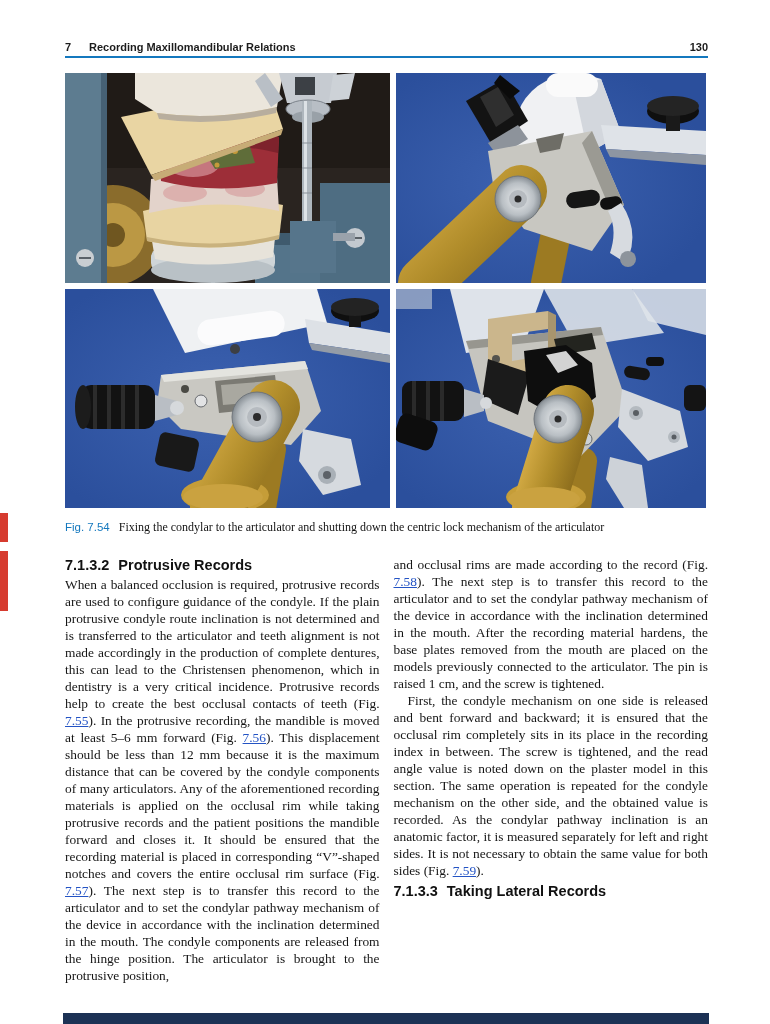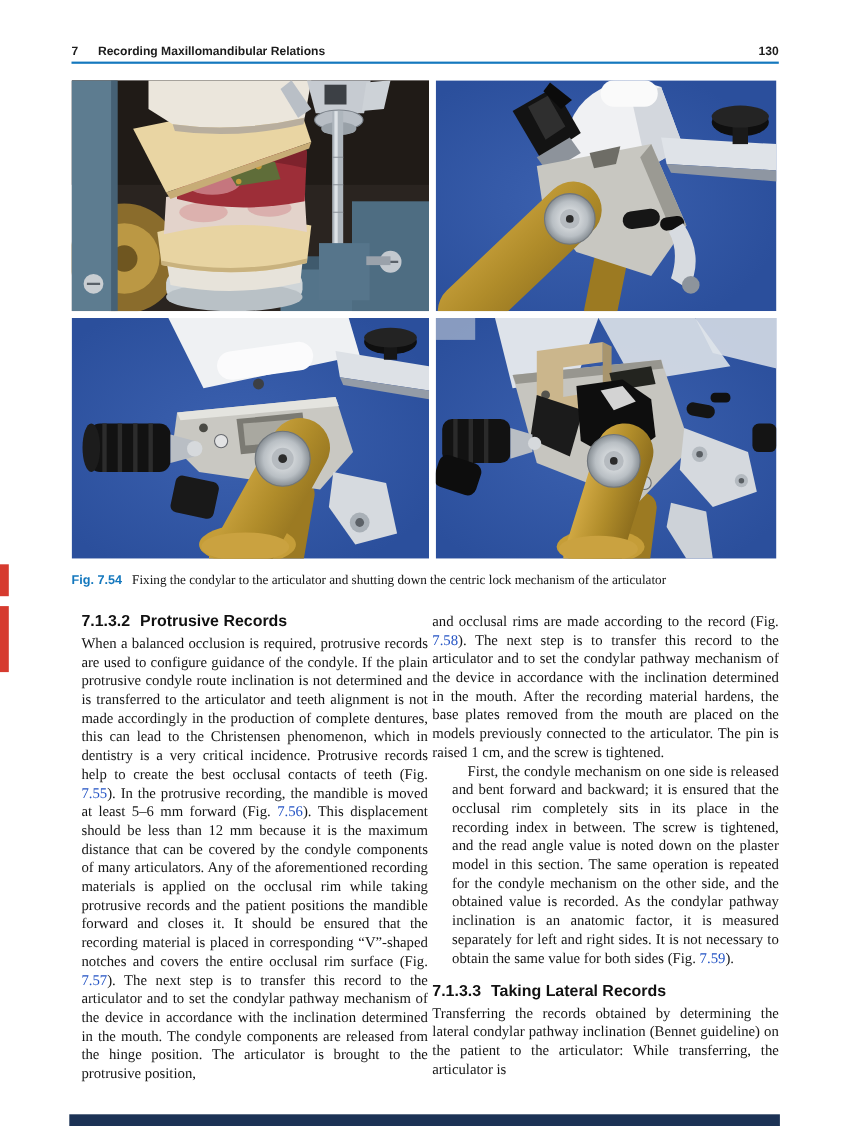--- a/index.html
+++ b/index.html
@@ -14,33 +14,33 @@
   .head-rule{position:absolute;left:65px;top:56px;width:643px;height:2px;background:#1478be;}
 
   
   .figure-grid{position:absolute;left:65px;top:73px;width:641px;height:435px;
         display:grid;grid-template-columns:325px 310px;grid-template-rows:210px 219px;gap:6px;}
   .photo{width:100%;height:100%;overflow:hidden;}
   .photo svg{display:block;width:100%;height:100%;}
 
   
   .caption{position:absolute;left:65px;top:520px;width:643px;font-size:12px;line-height:15px;color:#141414;}
-  .caption-label{font-family:"Liberation Sans",sans-serif;font-weight:bold;font-size:11.5px;color:#1478be;margin-right:9px;}
-
-  
-  .body-cols{position:absolute;left:65px;top:556px;width:643px;display:flex;gap:4px;justify-content:flex-end;}
+  .caption-label{font-family:"Liberation Sans",sans-serif;font-weight:normal;font-size:11.5px;color:#1478be;margin-right:9px;}
+
+  
+  .body-cols{position:absolute;left:65px;top:556px;width:643px;display:flex;gap:14px;justify-content:flex-end;}
   .col{width:315px;font-size:13.4px;line-height:17px;text-align:justify;}
   .col p.para{margin:0;}
-  .col p.para.indent{text-indent:14px;margin-left:18px;}
+  .col p.para.indent{text-indent:14px;}
   .sec-heading{font-family:"Liberation Sans",sans-serif;font-weight:bold;font-size:14.5px;line-height:18px;
         color:#111;text-align:left;margin:0 0 2px 0;}
   .sec-heading + .para{margin-top:0;}
-  .col .sec-heading.later{margin-top:13px;}
+  .col .sec-heading.later{margin-top:3px;}
   .sec-num{margin-right:9px;}
-  .fig-link{color:#2353c4;}
+  .fig-link{color:#2353c4;text-decoration:underline;}
 
   
   .edge-mark{position:absolute;left:0;width:8px;background:#d63b2f;}
   .edge-mark.m1{top:513px;height:29px;}
   .edge-mark.m2{top:551px;height:60px;}
   .footer-band{position:absolute;left:63px;top:1013px;width:646px;height:11px;background:#1c3255;}
 </style>
 </head>
 <body>
 
@@ -250,20 +250,19 @@
 
   <div class="body-cols">
     <div class="col" id="col-left">
         <div class="sec-heading"><span class="sec-num">7.1.3.2</span><span>Protrusive Records</span></div>
         <p class="para">When a balanced occlusion is required, protrusive records are used to configure guidance of the condyle. If the plain protrusive condyle route inclination is not determined and is transferred to the articulator and teeth alignment is not made accordingly in the production of complete dentures, this can lead to the Christensen phenomenon, which in dentistry is a very critical incidence. Protrusive records help to create the best occlusal contacts of teeth (Fig. <span class="fig-link">7.55</span>). In the protrusive recording, the mandible is moved at least 5–6 mm forward (Fig. <span class="fig-link">7.56</span>). This displacement should be less than 12 mm because it is the maximum distance that can be covered by the condyle components of many articulators. Any of the aforementioned recording materials is applied on the occlusal rim while taking protrusive records and the patient positions the mandible forward and closes it. It should be ensured that the recording material is placed in corresponding “V”-shaped notches and covers the entire occlusal rim surface (Fig. <span class="fig-link">7.57</span>). The next step is to transfer this record to the articulator and to set the condylar pathway mechanism of the device in accordance with the inclination determined in the mouth. The condyle components are released from the hinge position. The articulator is brought to the protrusive position,</p>
       </div>
     <div class="col" id="col-right">
         <p class="para">and occlusal rims are made according to the record (Fig. <span class="fig-link">7.58</span>). The next step is to transfer this record to the articulator and to set the condylar pathway mechanism of the device in accordance with the inclination determined in the mouth. After the recording material hardens, the base plates removed from the mouth are placed on the models previously connected to the articulator. The pin is raised 1 cm, and the screw is tightened.</p>
         <p class="para indent">First, the condyle mechanism on one side is released and bent forward and backward; it is ensured that the occlusal rim completely sits in its place in the recording index in between. The screw is tightened, and the read angle value is noted down on the plaster model in this section. The same operation is repeated for the condyle mechanism on the other side, and the obtained value is recorded. As the condylar pathway inclination is an anatomic factor, it is measured separately for left and right sides. It is not necessary to obtain the same value for both sides (Fig. <span class="fig-link">7.59</span>).</p>
         <div class="sec-heading later"><span class="sec-num">7.1.3.3</span><span>Taking Lateral Records</span></div>
-        <p class="para">Transferring the records obtained by determining the lateral condylar pathway inclination (Bennet guideline) on the patient to the articulator: While transferring, the articulator is</p>
       </div>
   </div>
 
   <div class="edge-mark m1"></div>
   <div class="edge-mark m2"></div>
   <div class="footer-band"></div>
 </div>
 
 </body></html>

